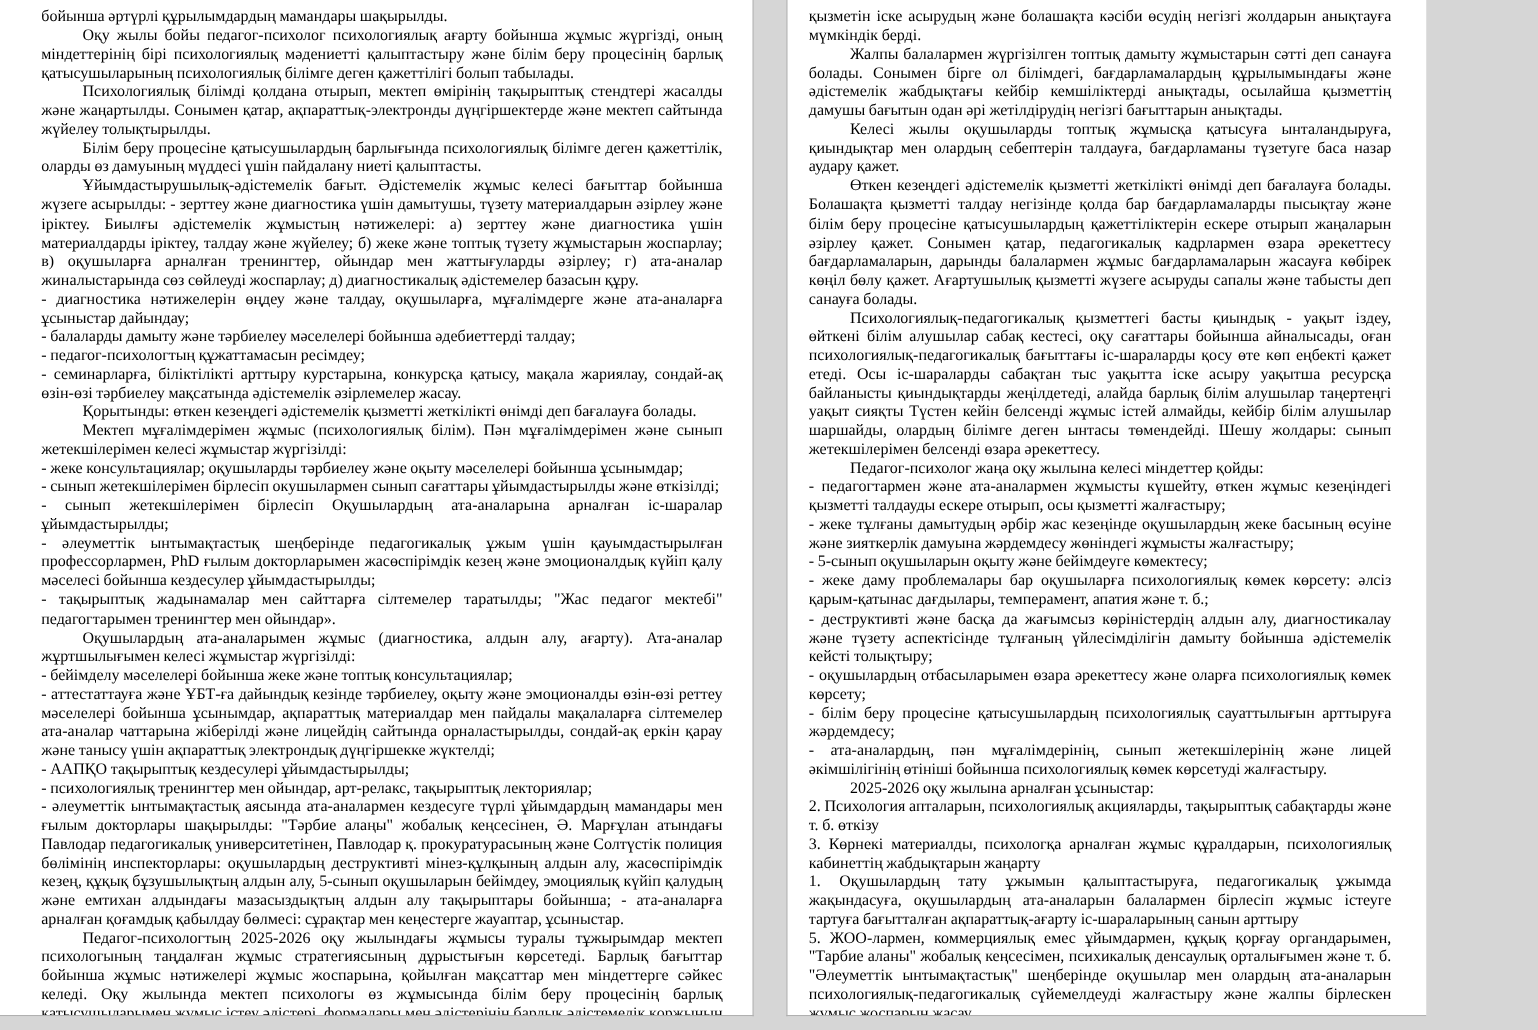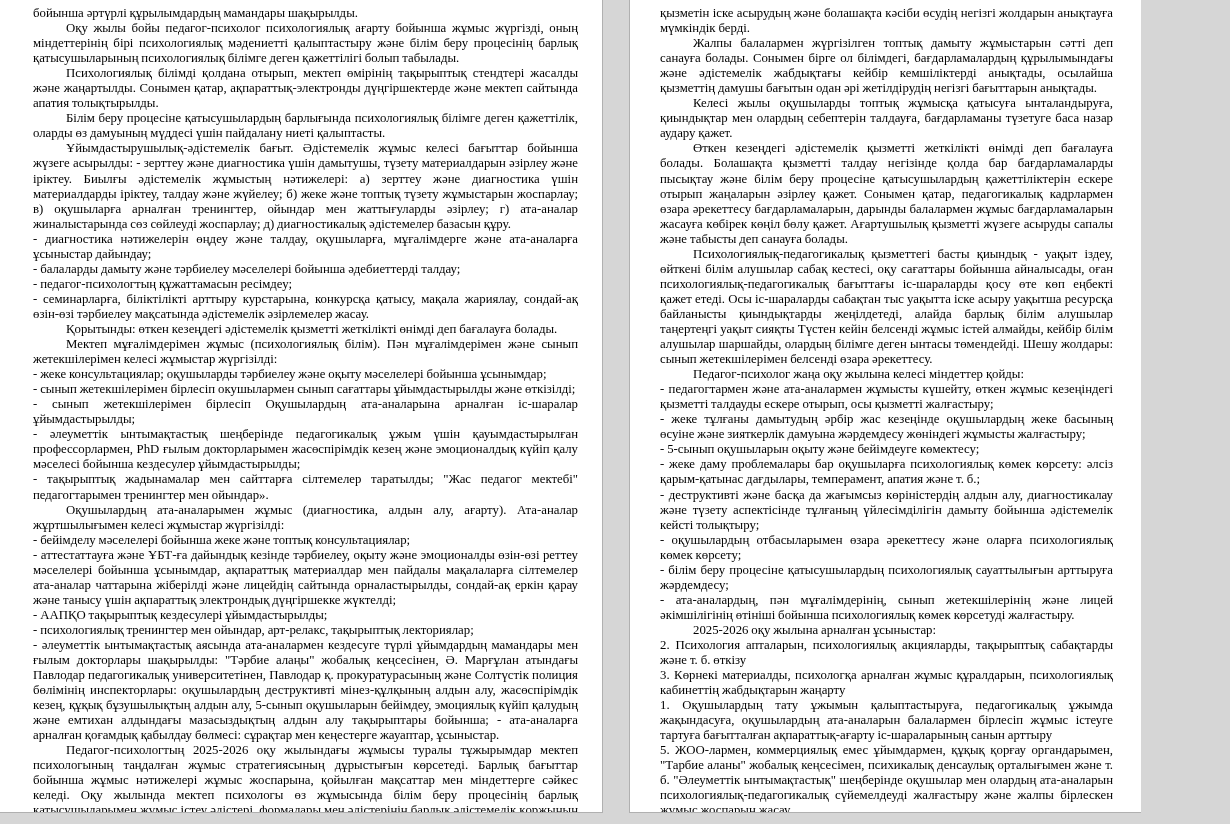--- a/index.html
+++ b/index.html
@@ -30,41 +30,41 @@
     border-bottom: 1px solid var(--border);
   }
   .page-left {
     left: 0; width: 603px;
     border-right: 1px solid var(--border);
     padding: 6px 24px 0 33px;
   }
   .page-right {
     left: 629px; width: 512px;
     border-left: 1px solid var(--border);
-    padding: 6px 28px 0 30px;
+    padding: 6px 28px 0 17px;
   }
   .para {
     margin: 0;
     font-size: 12.8px;
     line-height: 15.05px;
     text-align: justify;
     word-spacing: -0.3px;
   }
   .para.indent { text-indent: 33px; }
   .para.justify-last { text-align-last: justify; }
   .para b { font-weight: normal; }
 </style>
 </head>
 <body>
 
 <div class="viewer">
   <div class="page page-left">
       <p class="para">бойынша әртүрлі құрылымдардың мамандары шақырылды.</p>
       <p class="para indent">Оқу жылы бойы педагог-психолог психологиялық ағарту бойынша жұмыс жүргізді, оның міндеттерінің бірі психологиялық мәдениетті қалыптастыру және білім беру процесінің барлық қатысушыларының психологиялық білімге деген қажеттілігі болып табылады.</p>
-      <p class="para indent">Психологиялық білімді қолдана отырып, мектеп өмірінің тақырыптық стендтері жасалды және жаңартылды. Сонымен қатар, ақпараттық-электронды дүңгіршектерде және мектеп сайтында апатия толықтырылды.</p>
+      <p class="para indent">Психологиялық білімді қолдана отырып, мектеп өмірінің тақырыптық стендтері жасалды және жаңартылды. Сонымен қатар, ақпараттық-электронды дүңгіршектерде және мектеп сайтында жүйелеу толықтырылды.</p>
       <p class="para indent">Білім беру процесіне қатысушылардың барлығында психологиялық білімге деген қажеттілік, оларды өз дамуының мүддесі үшін пайдалану ниеті қалыптасты.</p>
       <p class="para indent"><b>Ұйымдастырушылық-әдістемелік бағыт</b>. Әдістемелік жұмыс келесі бағыттар бойынша жүзеге асырылды: - зерттеу және диагностика үшін дамытушы, түзету материалдарын әзірлеу және іріктеу. Биылғы әдістемелік жұмыстың нәтижелері: а) зерттеу және диагностика үшін материалдарды іріктеу, талдау және жүйелеу; б) жеке және топтық түзету жұмыстарын жоспарлау; в) оқушыларға арналған тренингтер, ойындар мен жаттығуларды әзірлеу; г) ата-аналар жиналыстарында сөз сөйлеуді жоспарлау; д) диагностикалық әдістемелер базасын құру.</p>
       <p class="para">- диагностика нәтижелерін өңдеу және талдау, оқушыларға, мұғалімдерге және ата-аналарға ұсыныстар дайындау;</p>
       <p class="para">- балаларды дамыту және тәрбиелеу мәселелері бойынша әдебиеттерді талдау;</p>
       <p class="para">- педагог-психологтың құжаттамасын ресімдеу;</p>
       <p class="para">- семинарларға, біліктілікті арттыру курстарына, конкурсқа қатысу, мақала жариялау, сондай-ақ өзін-өзі тәрбиелеу мақсатында әдістемелік әзірлемелер жасау.</p>
       <p class="para indent">Қорытынды: өткен кезеңдегі әдістемелік қызметті жеткілікті өнімді деп бағалауға болады.</p>
       <p class="para indent">Мектеп мұғалімдерімен жұмыс (психологиялық білім). Пән мұғалімдерімен және сынып жетекшілерімен келесі жұмыстар жүргізілді:</p>
       <p class="para">- жеке консультациялар; оқушыларды тәрбиелеу және оқыту мәселелері бойынша ұсынымдар;</p>
       <p class="para">- сынып жетекшілерімен бірлесіп окушылармен сынып сағаттары ұйымдастырылды және өткізілді;</p>

